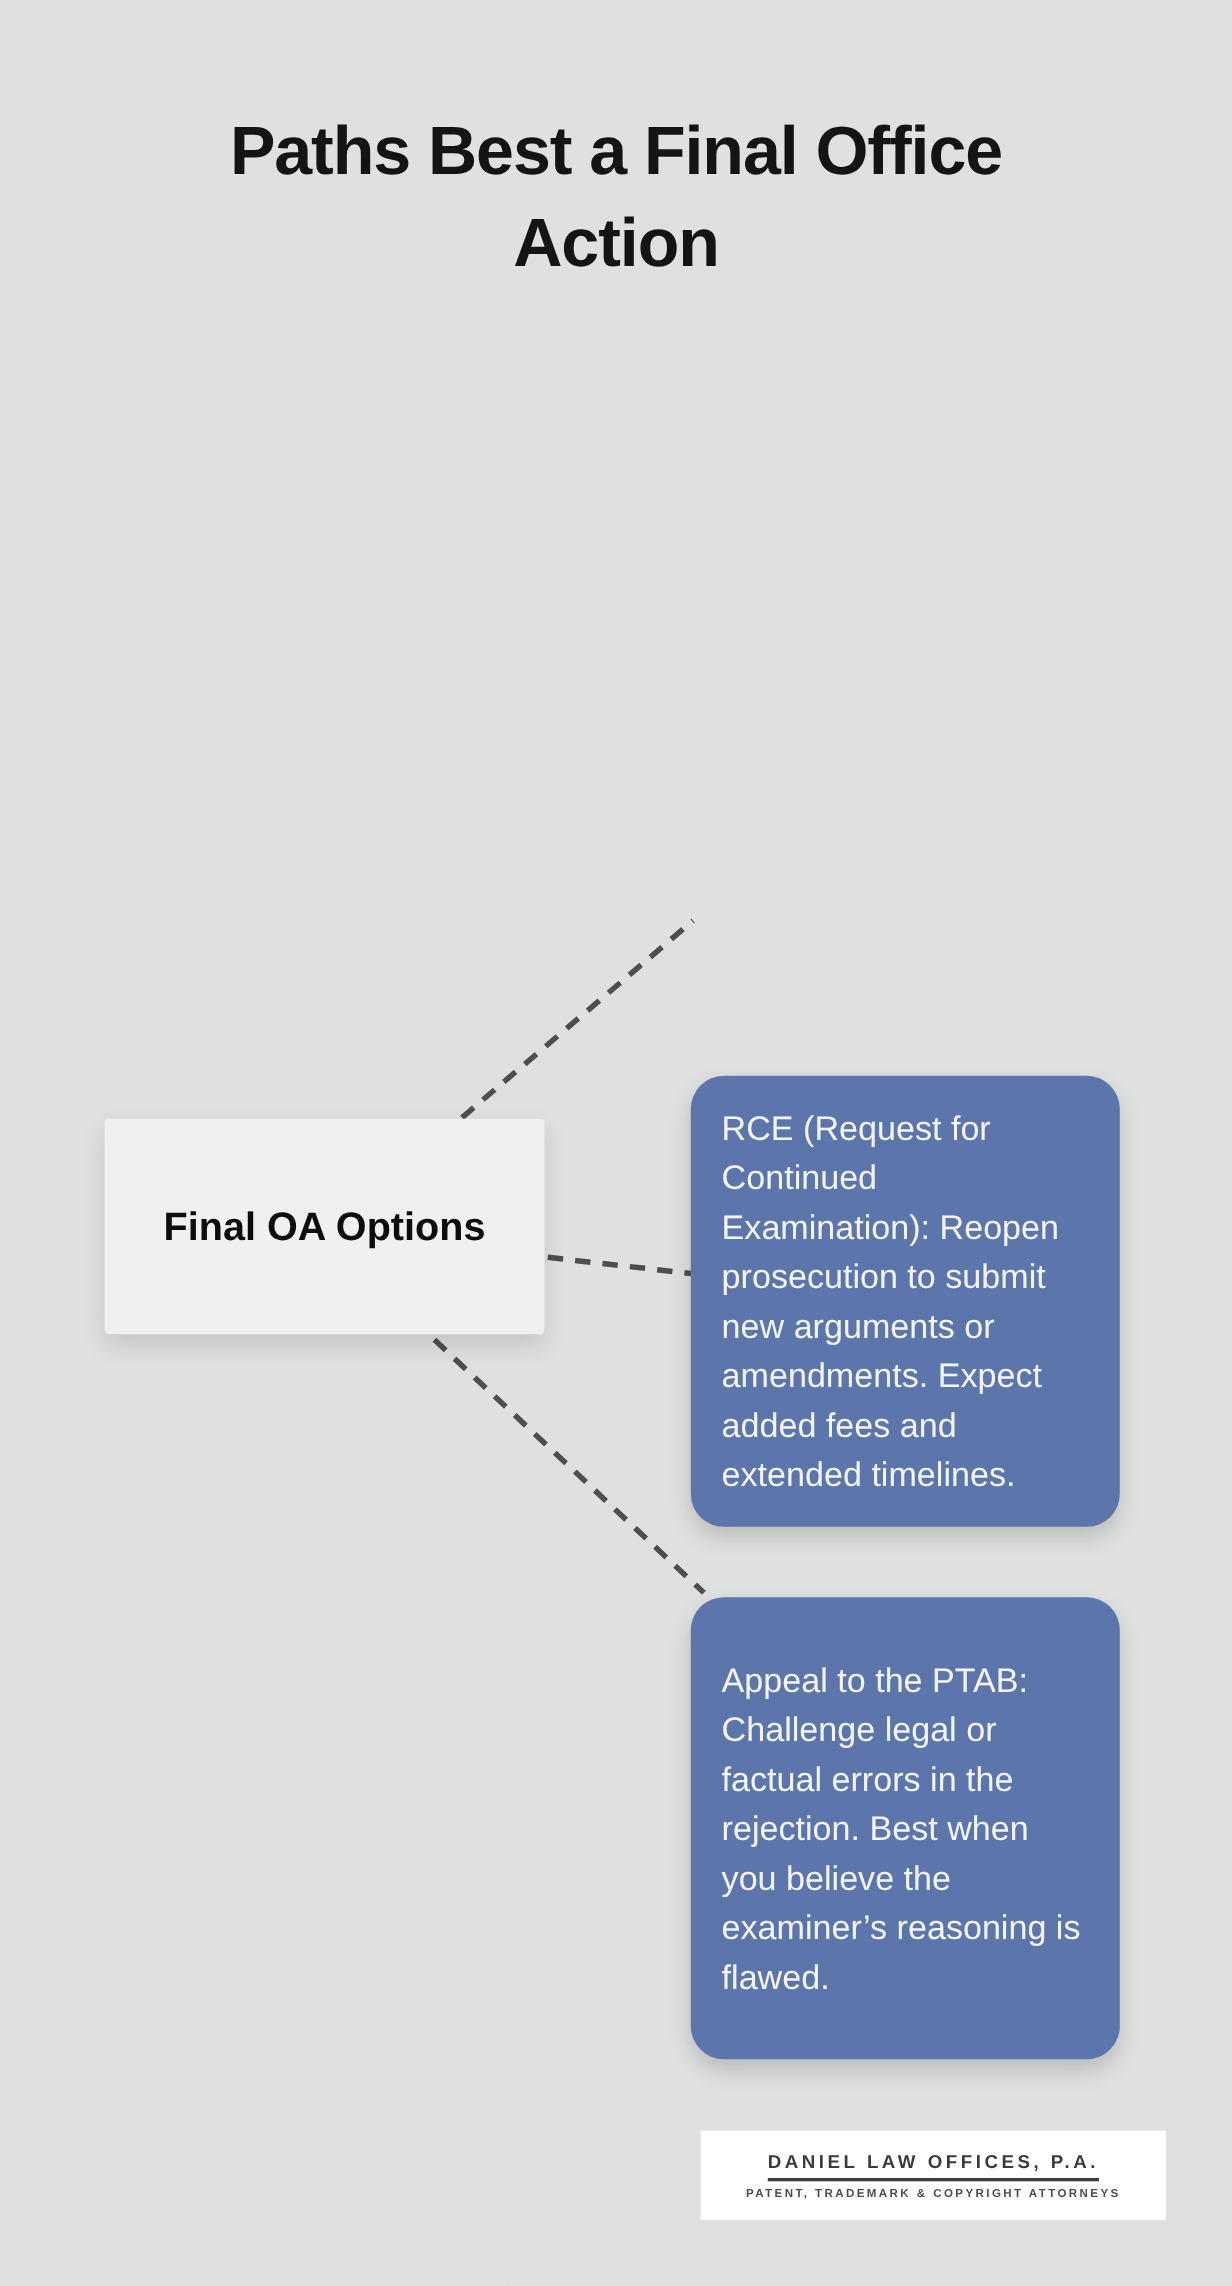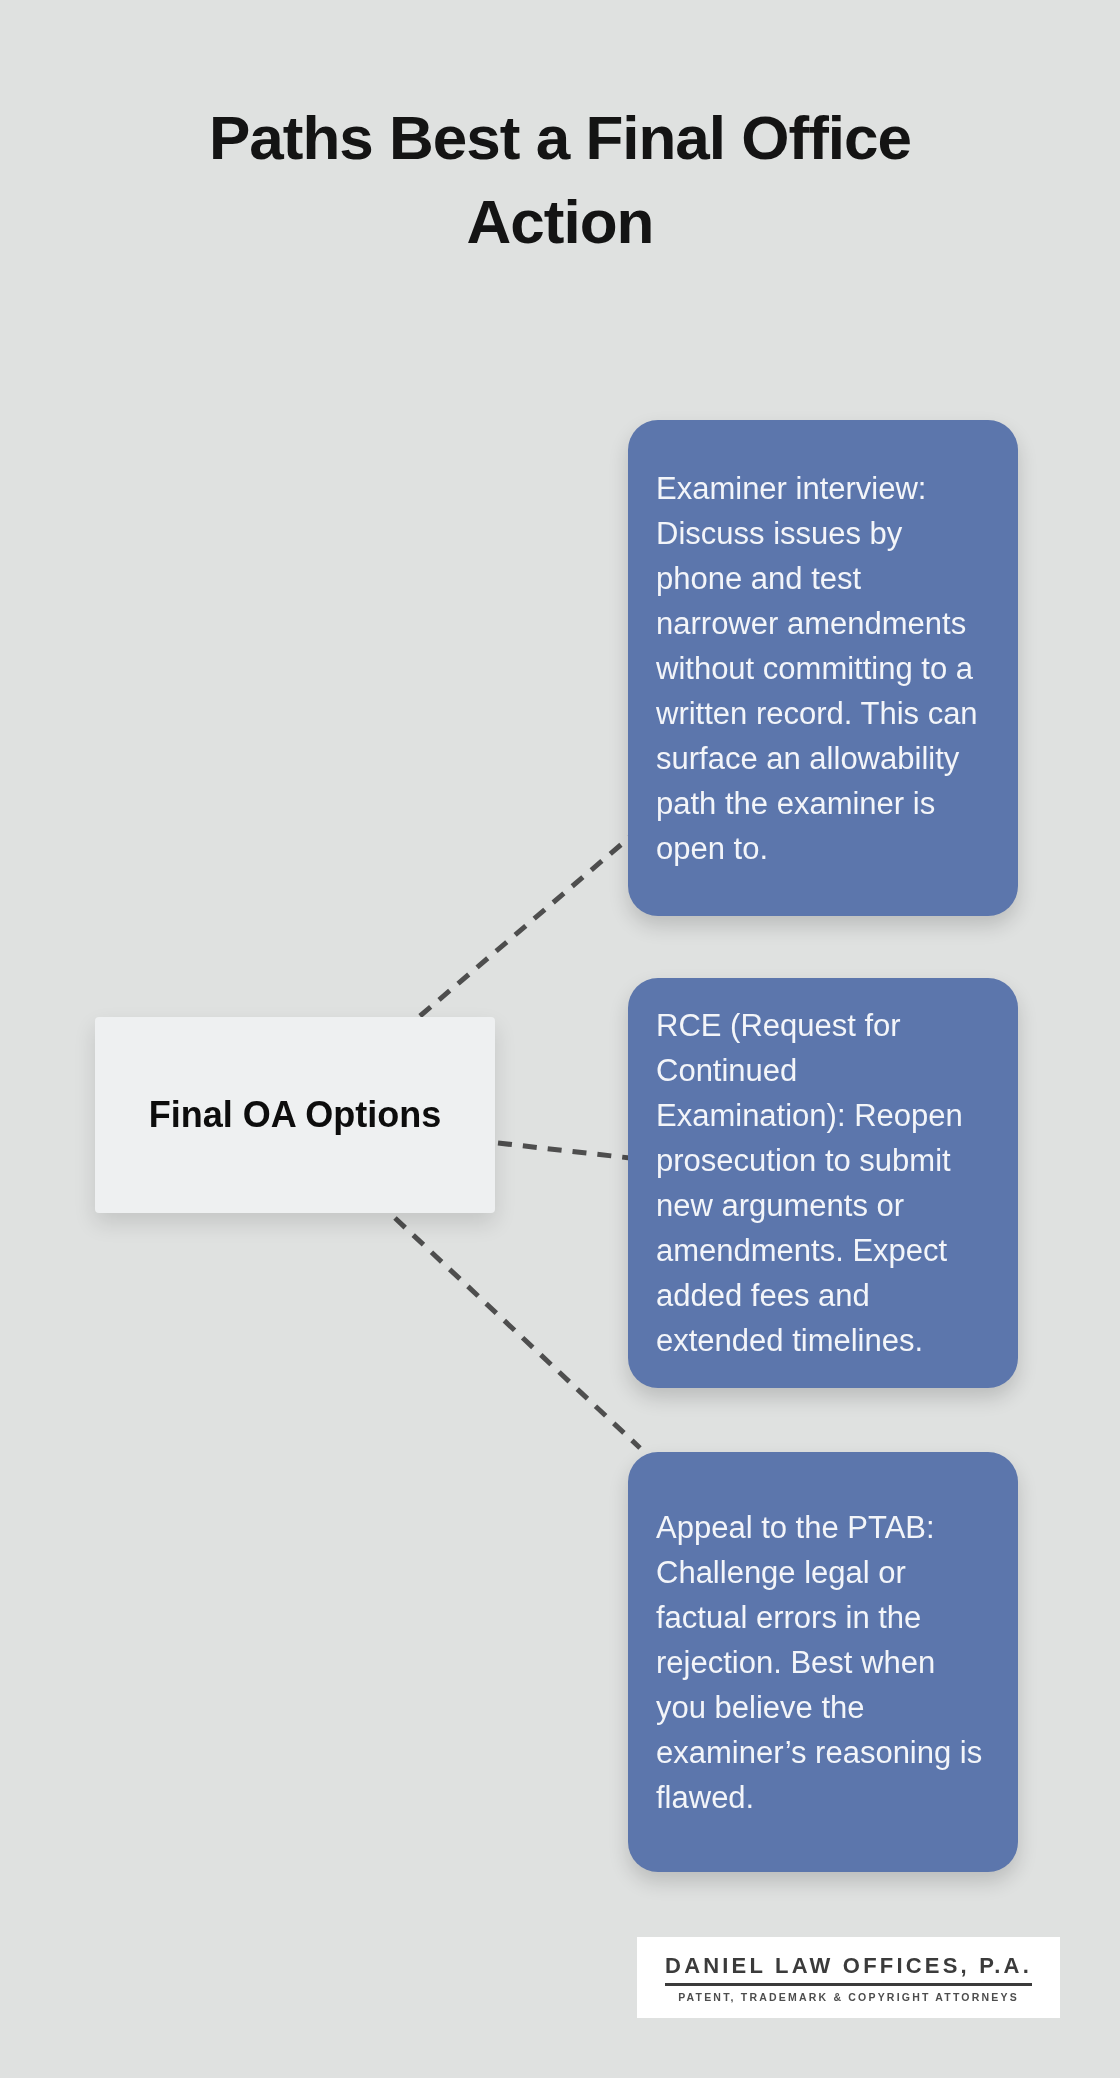--- a/index.html
+++ b/index.html
@@ -94,21 +94,21 @@
     top: 1937px;
     width: 423px;
     height: 81px;
     background: #ffffff;
     display: flex;
     flex-direction: column;
     align-items: center;
     justify-content: center;
   }
   .logo-name {
-    font-size: 22px;
+    font-size: 17px;
     font-weight: bold;
     letter-spacing: 3.2px;
     color: var(--logo-text);
     border-bottom: 3px solid var(--logo-text);
     padding-bottom: 4px;
     white-space: nowrap;
   }
   .logo-tagline {
     margin-top: 5px;
     font-size: 10.5px;
@@ -128,23 +128,20 @@
   <svg class="connector-layer" viewBox="0 0 1120 2078" xmlns="http://www.w3.org/2000/svg">
     <line class="connector" x1="420" y1="1016" x2="630" y2="837"></line>
     <line class="connector" x1="498" y1="1143" x2="630" y2="1158"></line>
     <line class="connector" x1="395" y1="1218" x2="640" y2="1448"></line>
   </svg>
 
   <div class="center-node">
     <span class="node-label">Final OA Options</span>
   </div>
 
-  <div class="option-card card-1">
-    <p class="card-text">Examiner interview: Discuss issues by phone and test narrower amendments without committing to a written record. This can surface an allowability path the examiner is open to.</p>
-  </div>
 
   <div class="option-card card-2">
     <p class="card-text">RCE (Request for Continued Examination): Reopen prosecution to submit new arguments or amendments. Expect added fees and extended timelines.</p>
   </div>
 
   <div class="option-card card-3">
     <p class="card-text">Appeal to the PTAB: Challenge legal or factual errors in the rejection. Best when you believe the examiner’s reasoning is flawed.</p>
   </div>
 
   <div class="footer-logo">

